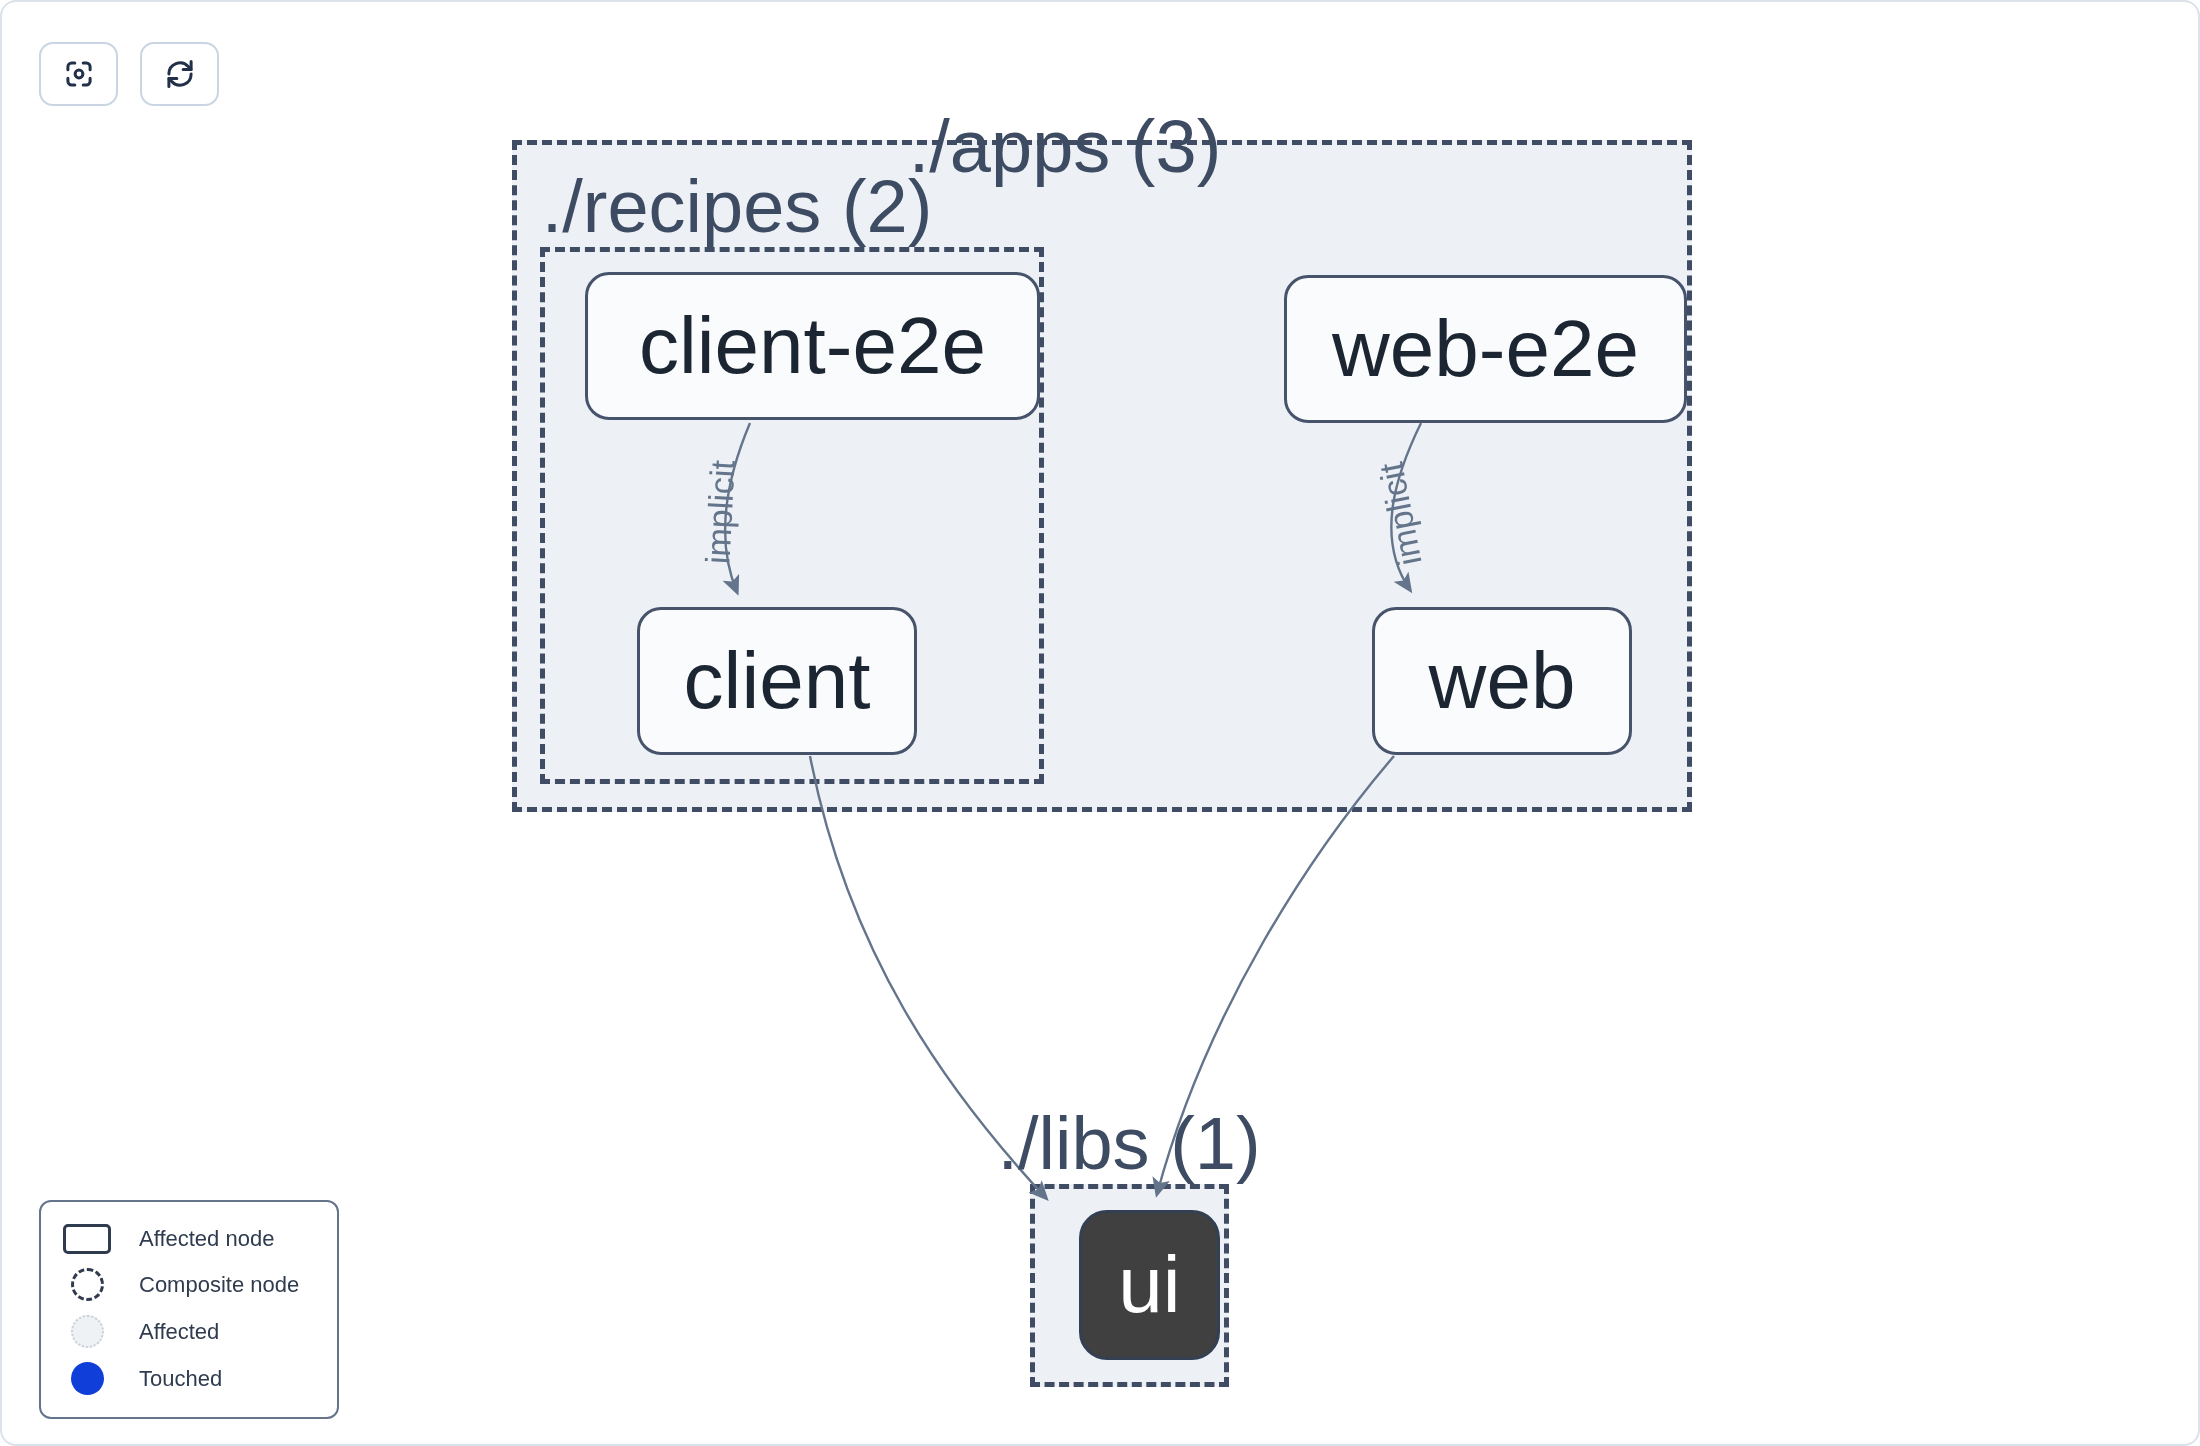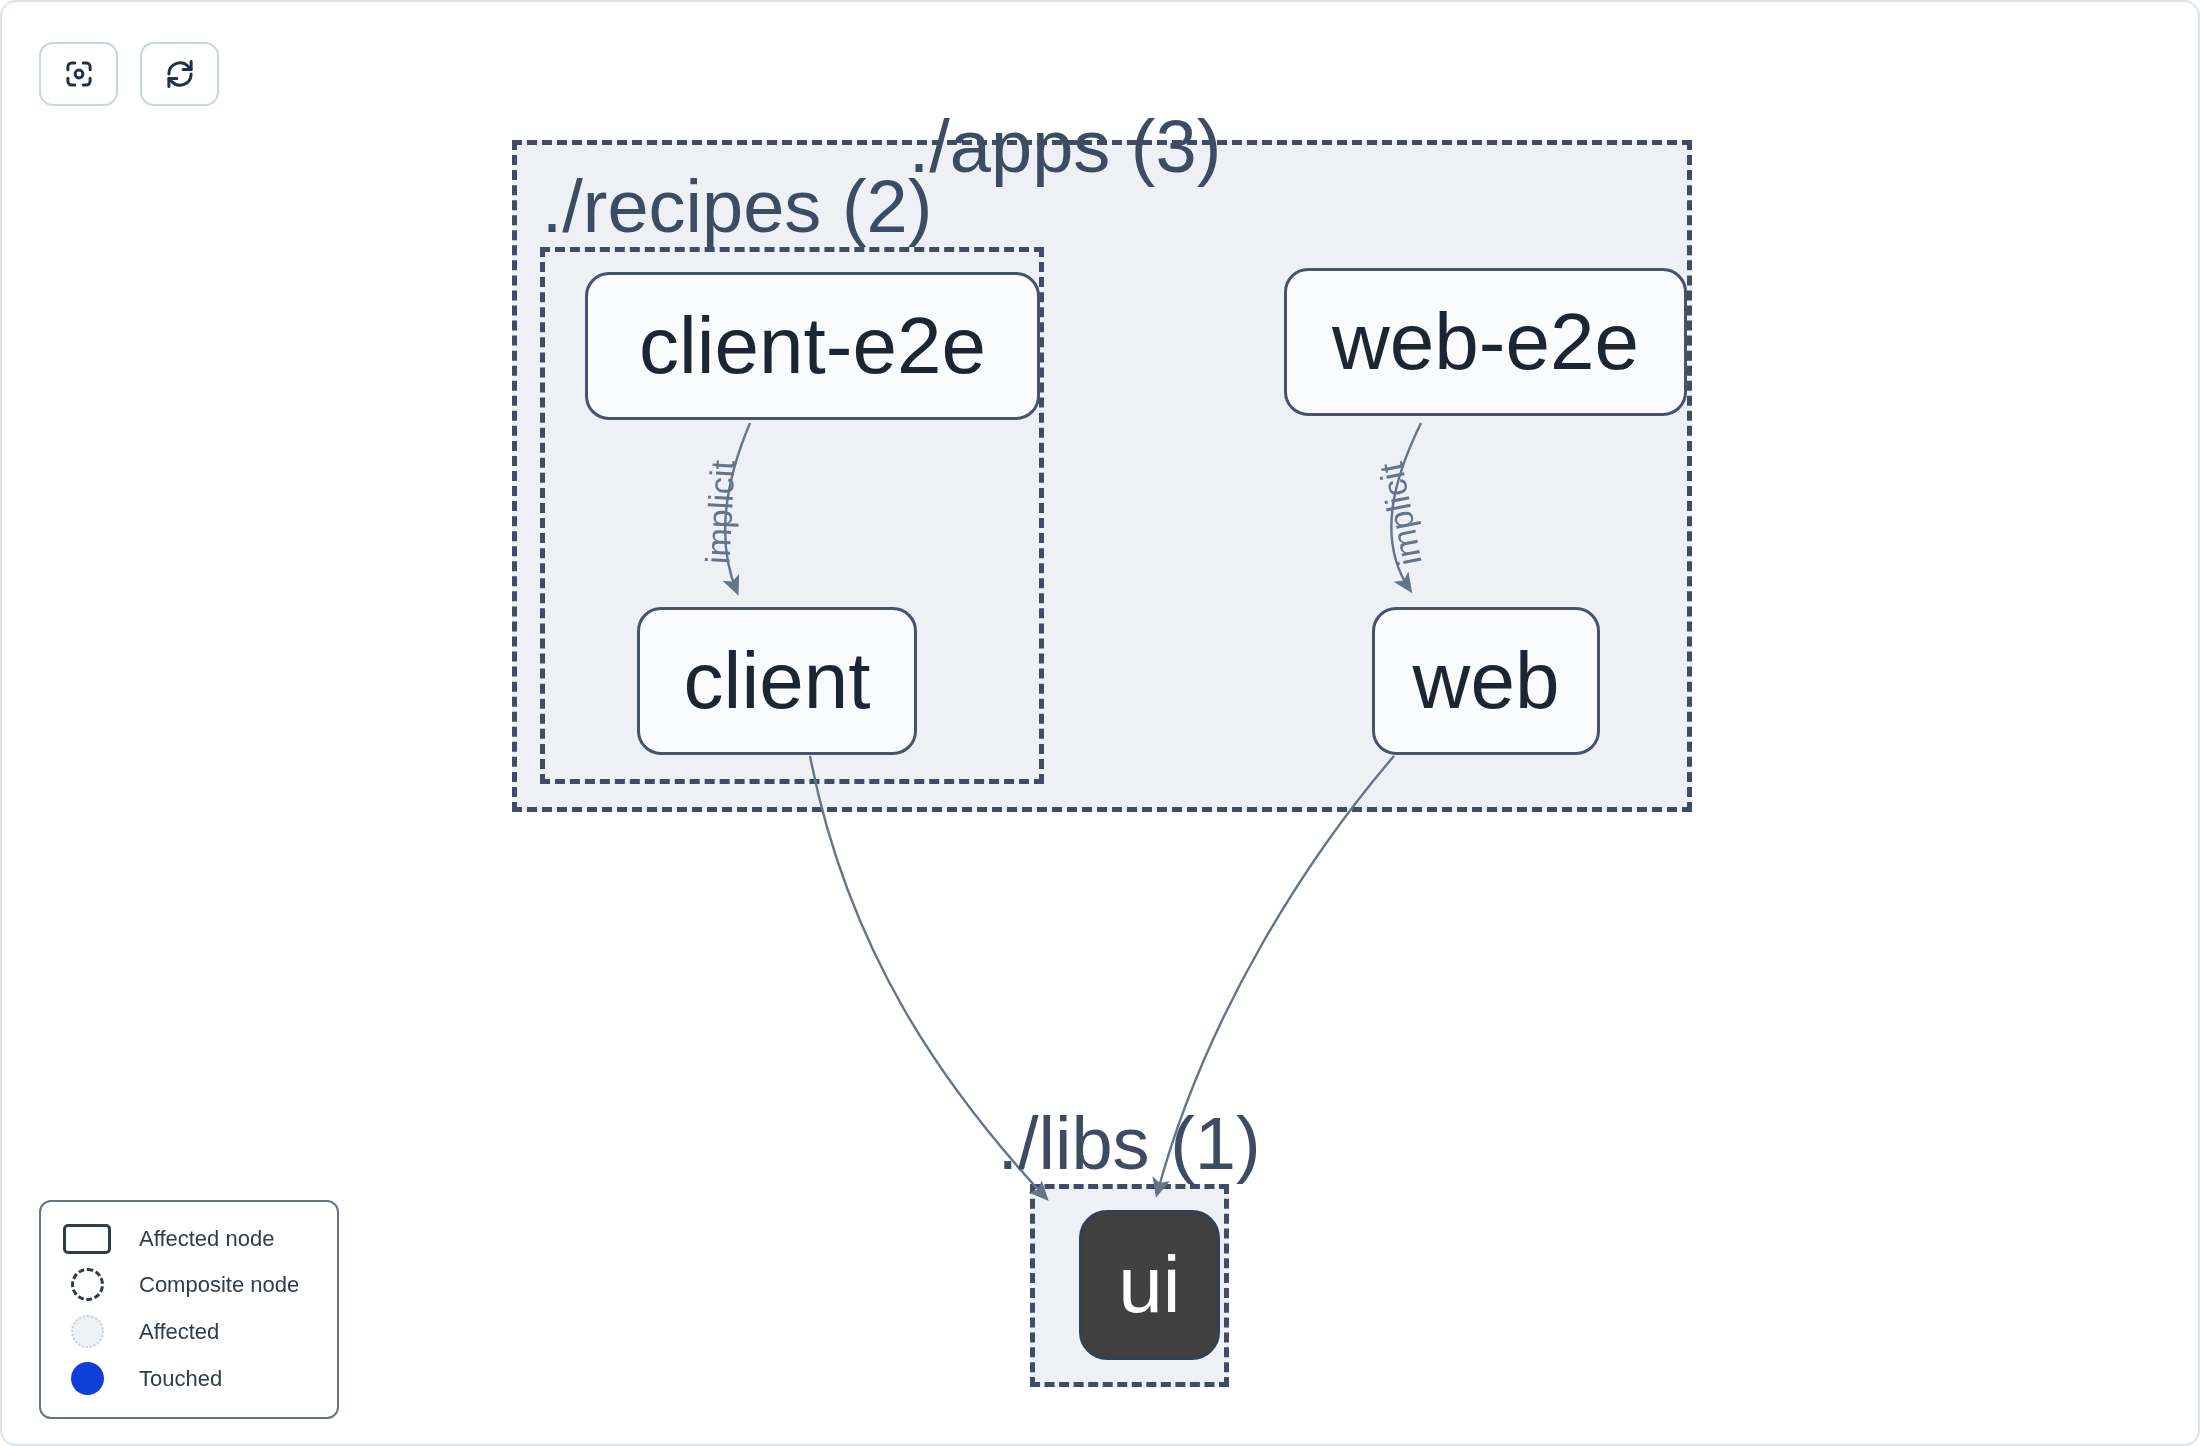--- a/index.html
+++ b/index.html
@@ -94,27 +94,27 @@
   <div class="group group--recipes" style="left:538px; top:245px; width:504px; height:537px;"></div>
   <div class="group" style="left:1028px; top:1182px; width:199px; height:203px;"></div>
 
   <div class="group-label" style="left:1063px; top:76px; transform:translateX(-50%);margin-top:32px;">./apps (3)</div>
   <div class="group-label" style="left:735px; top:168px; transform:translateX(-50%);">./recipes (2)</div>
   <div class="group-label" style="left:1127px; top:1105px; transform:translateX(-50%);">./libs (1)</div>
 
   <div class="node" style="left:563px; top:270px; width:455px; height:148px;">
     <span>client-e2e</span>
   </div>
-  <div class="node" style="left:1262px; top:266px; width:403px; height:148px;">
+  <div class="node" style="left:1262px; top:273px; width:403px; height:148px;">
     <span>web-e2e</span>
   </div>
   <div class="node" style="left:615px; top:605px; width:280px; height:148px;">
     <span>client</span>
   </div>
-  <div class="node" style="left:1350px; top:605px; width:228px; height:148px;">
+  <div class="node" style="left:1350px; top:605px; width:260px; height:148px;">
     <span>web</span>
   </div>
   <div class="node node--touched" style="left:1057px; top:1208px; width:141px; height:150px;">
     <span>ui</span>
   </div>
 
   <svg class="edges">
     <defs>
       <marker id="arrow" markerUnits="userSpaceOnUse" markerWidth="30" markerHeight="24" refX="16" refY="9" orient="auto">
         <path d="M0,0 L20,9 L0,18 L4.5,9 Z" fill="#64748b"></path>

